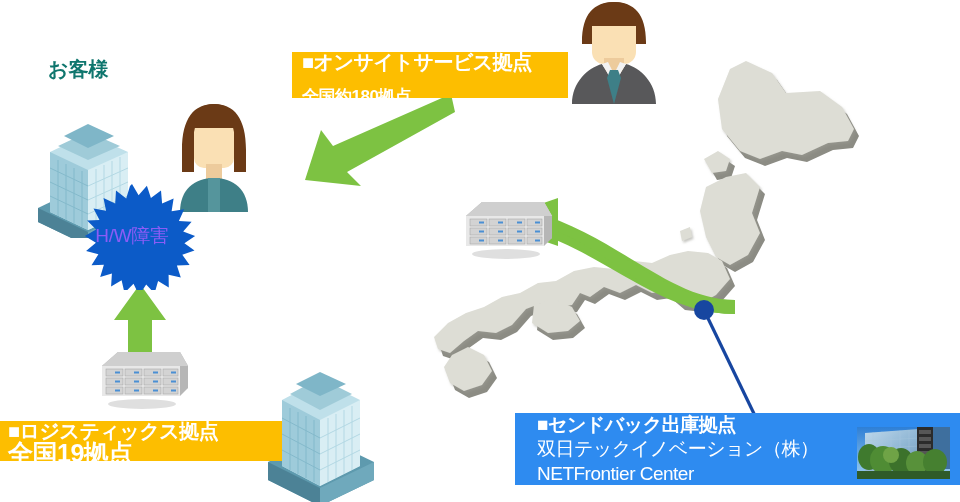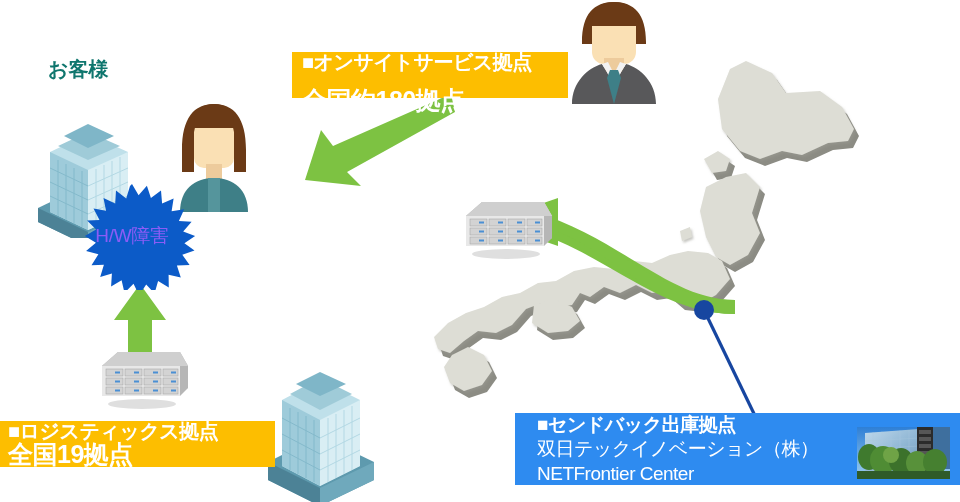--- a/index.html
+++ b/index.html
@@ -16,23 +16,23 @@
   .band-orange{background:#FDBE00;}
   .band-blue{background:#2E8BF0;}
 
   .cal-line{
     color:#ffffff;font-weight:bold;white-space:nowrap;
     line-height:1.02;letter-spacing:-0.5px;
   }
 
   .onsite-box{left:292px;top:52px;width:266px;height:46px;padding:0 0 0 10px;}
   .onsite-box .l1{font-size:20px;}
-  .onsite-box .l2{font-size:25px;margin-top:16px;}
-
-  .logi-box{left:0px;top:421px;width:258px;height:46px;padding:0 9px 0 8px;}
+  .onsite-box .l2{font-size:17px;margin-top:16px;}
+
+  .logi-box{left:0px;top:421px;width:258px;height:40px;padding:0 16px 0 8px;}
   .logi-box .l1{font-size:20px;}
   .logi-box .l2{font-size:25px;}
 
   .sendback-box{left:515px;top:413px;width:445px;height:72px;padding:0 0 0 22px;}
   .sendback-box .l1{font-size:19px;font-weight:bold;line-height:1.22;}
   .sendback-box .l2{font-size:19px;font-weight:normal;line-height:1.22;}
   .sendback-box .l3{font-size:19px;font-weight:normal;line-height:1.22;}
 
   
   .cust-label{

